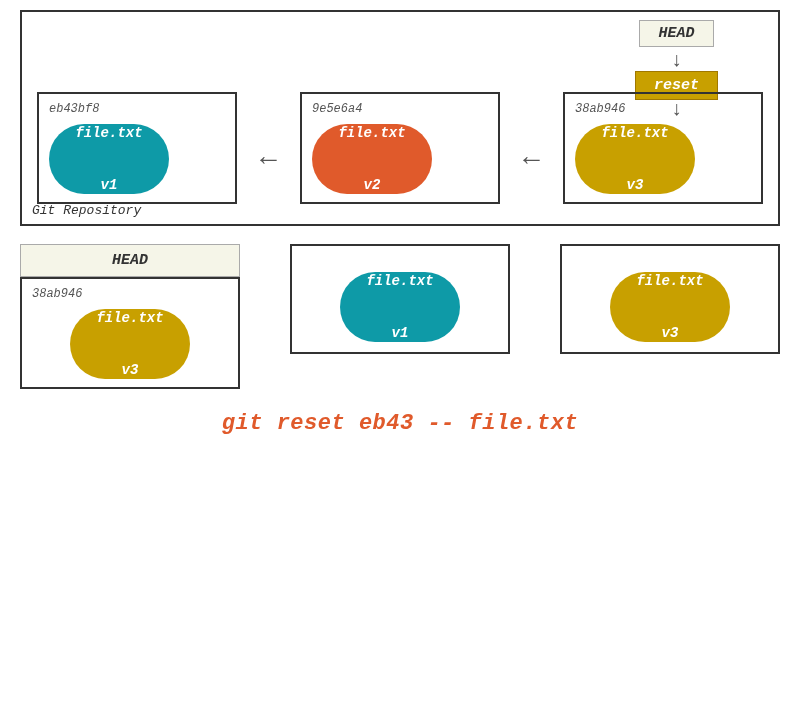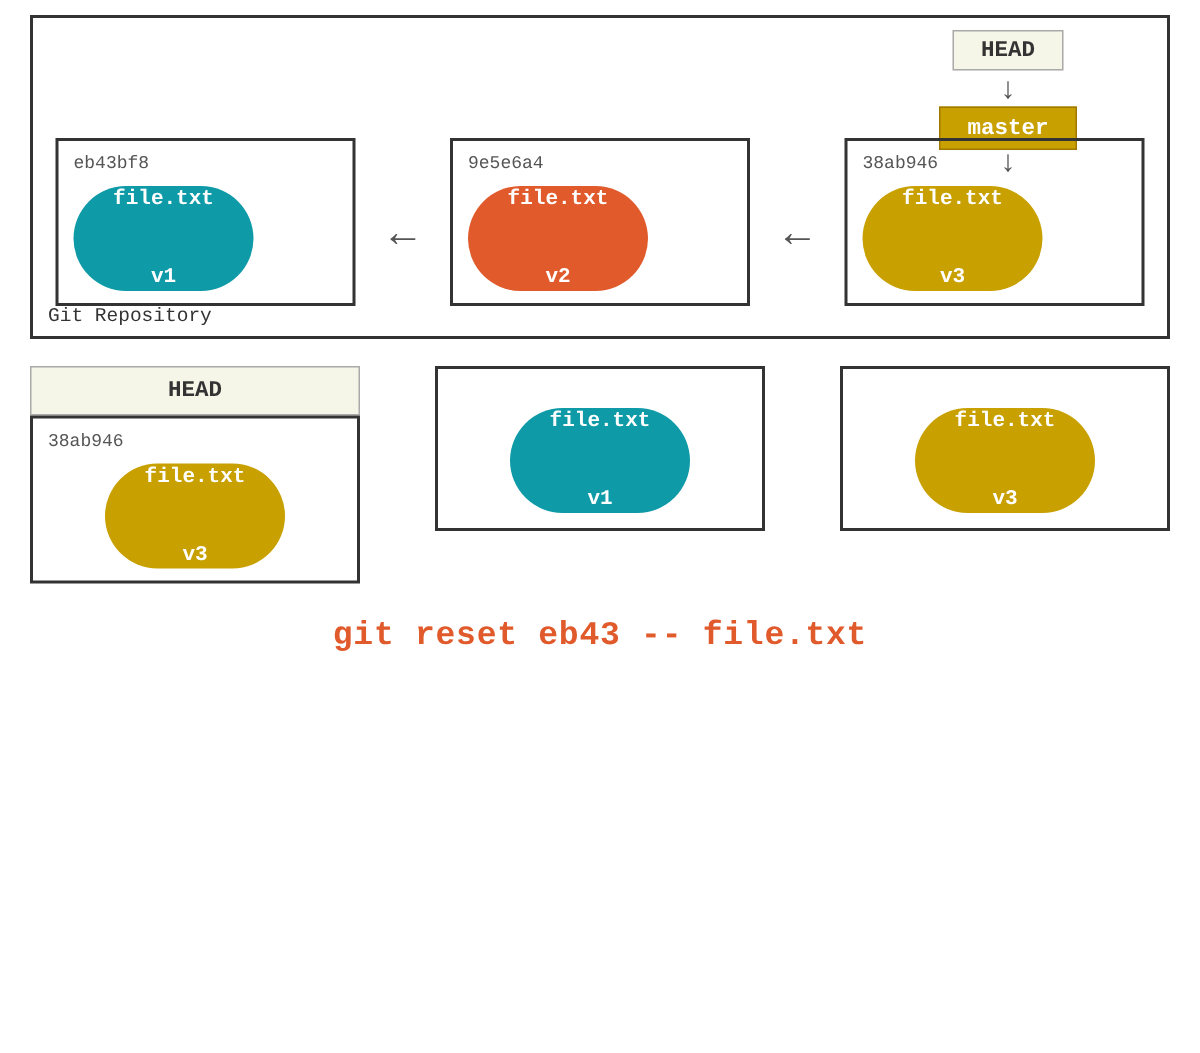--- a/index.html
+++ b/index.html
@@ -1,15 +1,15 @@
 <!DOCTYPE html>
 <html><head>
   <meta charset="utf-8">
   <style>
-    * { box-sizing: border-box; margin: 0; padding: 0; }
+    * { box-sizing: border-box; margin: 0; padding: 0; font-style: italic; }
     body {
       background: #fff;
       width: 800px;
       height: 702px;
       font-family: 'Courier New', Courier, monospace;
       overflow: hidden;
       display: flex;
       flex-direction: column;
       align-items: center;
       padding: 10px;
@@ -203,21 +203,21 @@
     }
   </style>
 </head>
 <body>
 
 <div class="git-repo-wrapper">
 
   <div class="top-labels">
     <div class="head-box">HEAD</div>
     <div class="arrow-down">↓</div>
-    <div class="master-box">master</div>
+    <div class="master-box">reset</div>
     <div class="arrow-down">↓</div>
   </div>
 
   <div class="commits-row">
 
     <div class="commit-box">
       <div class="commit-hash">eb43bf8</div>
       <div class="file-blob blob-teal">
         <span>file.txt</span>
         <span>v1</span>

